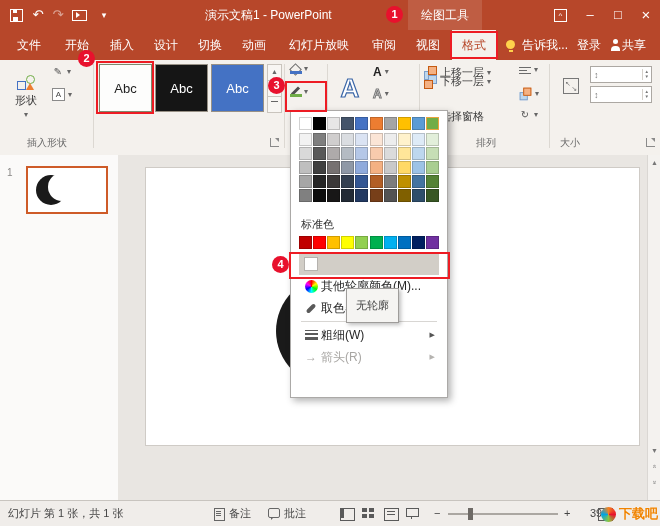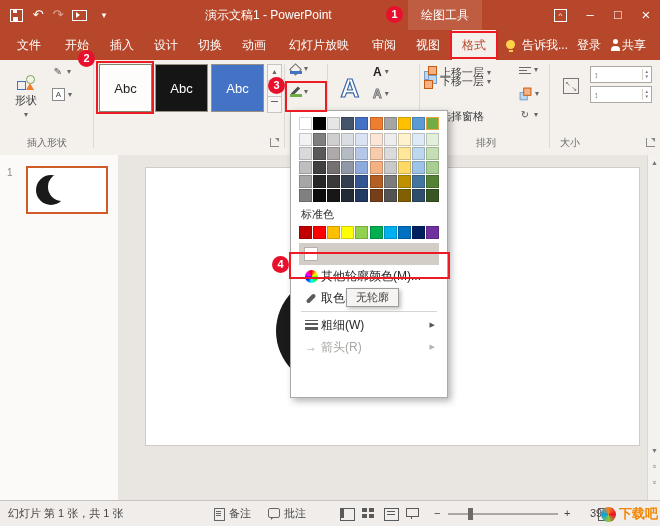--- a/index.html
+++ b/index.html
@@ -148,21 +148,21 @@
   .menu-item.disabled .mi-sub{color:#B5B3B0;}
   .msep{height:1px;background:#D8D6D3;margin:2px 2px;}
   .noout-ic{width:12px;height:12px;border:1px solid #B5B2AE;background:#fff;}
   .wheel-ic{width:13px;height:13px;border-radius:50%;
     background:conic-gradient(#f00,#ff0,#0f0,#0ff,#00f,#f0f,#f00);}
   .eyed-ic{width:4px;height:11px;background:#5A5A5A;border-radius:2px;transform:rotate(45deg);}
   .weight-ic{width:13px;}
   .weight-ic i{display:block;background:#5A5A5A;margin:2px 0;}
   .dash-ic{width:13px;border-top:2px dashed #5A5A5A;}
   .tooltip{left:346px;top:288px;z-index:60;background:#F5F4F2;border:1px solid #9E9C9A;
-    box-shadow:2px 2px 4px rgba(0,0,0,.25);font-size:11px;color:#444;padding:1px 9px;white-space:nowrap;}
+    box-shadow:2px 2px 4px rgba(0,0,0,.25);font-size:11px;color:#444;padding:9px 9px;white-space:nowrap;}
 
   
   .badge{position:absolute;width:17px;height:17px;border-radius:50%;background:#E8112D;color:#fff;
     font-size:11px;font-weight:bold;text-align:center;line-height:17px;z-index:70;}
   .rbox{position:absolute;border:2px solid #ED1C24;z-index:70;box-sizing:border-box;}
 </style>
 </head>
 <body>
 
 <div class="stage">
@@ -437,21 +437,21 @@
           <span class="swatch" style="background: rgb(24, 23, 23);"></span>
           <span class="swatch" style="background: rgb(34, 42, 53);"></span>
           <span class="swatch" style="background: rgb(34, 57, 98);"></span>
           <span class="swatch" style="background: rgb(119, 63, 25);"></span>
           <span class="swatch" style="background: rgb(83, 83, 83);"></span>
           <span class="swatch" style="background: rgb(128, 96, 0);"></span>
           <span class="swatch" style="background: rgb(46, 78, 107);"></span>
           <span class="swatch" style="background: rgb(56, 87, 36);"></span>
         </div>
       </div>
-    <div class="sec-label" style="margin-top:6px">标准色</div>
+    <div class="sec-label" style="margin-top:16px">标准色</div>
     <div class="sw-row std-row" id="std-row">
         <span class="swatch" style="background: rgb(192, 0, 0);"></span>
         <span class="swatch" style="background: rgb(255, 0, 0);"></span>
         <span class="swatch" style="background: rgb(255, 192, 0);"></span>
         <span class="swatch" style="background: rgb(255, 255, 0);"></span>
         <span class="swatch" style="background: rgb(146, 208, 80);"></span>
         <span class="swatch" style="background: rgb(0, 176, 80);"></span>
         <span class="swatch" style="background: rgb(0, 176, 240);"></span>
         <span class="swatch" style="background: rgb(0, 112, 192);"></span>
         <span class="swatch" style="background: rgb(0, 32, 96);"></span>

